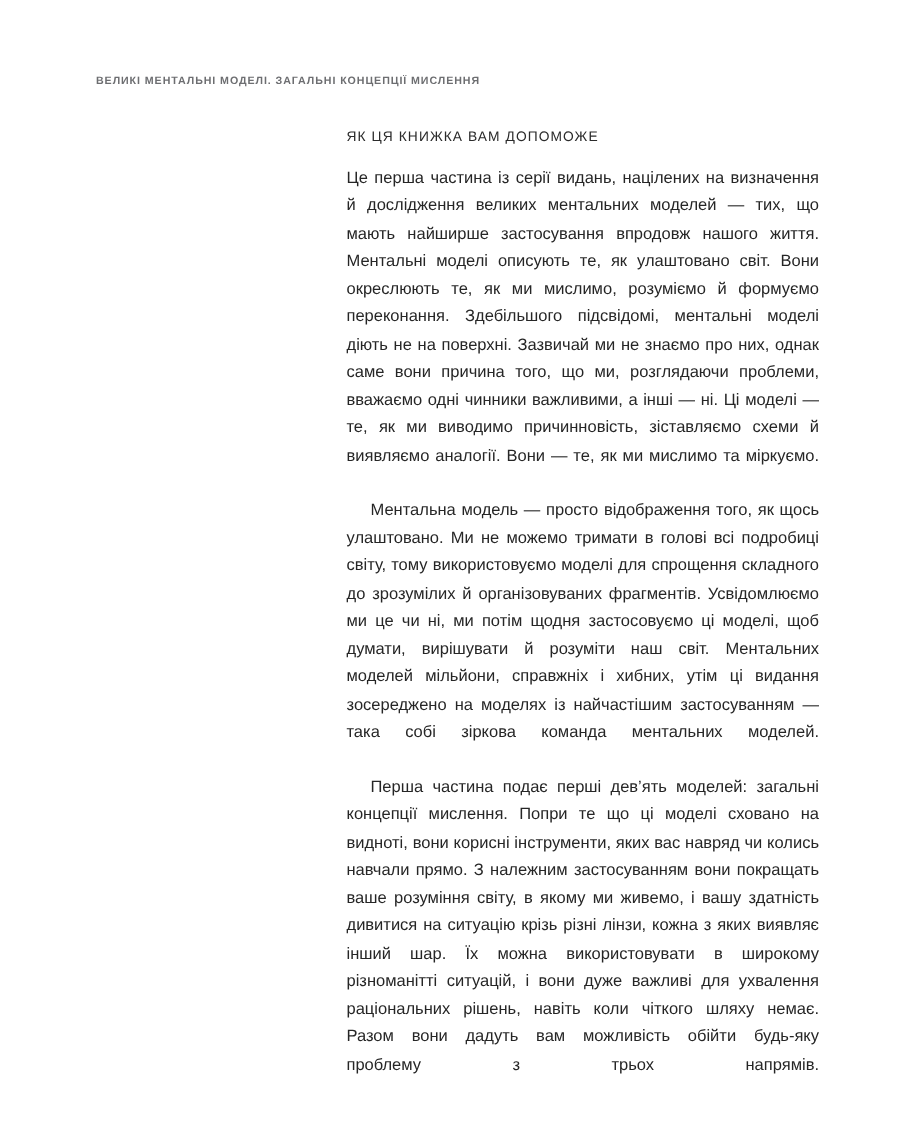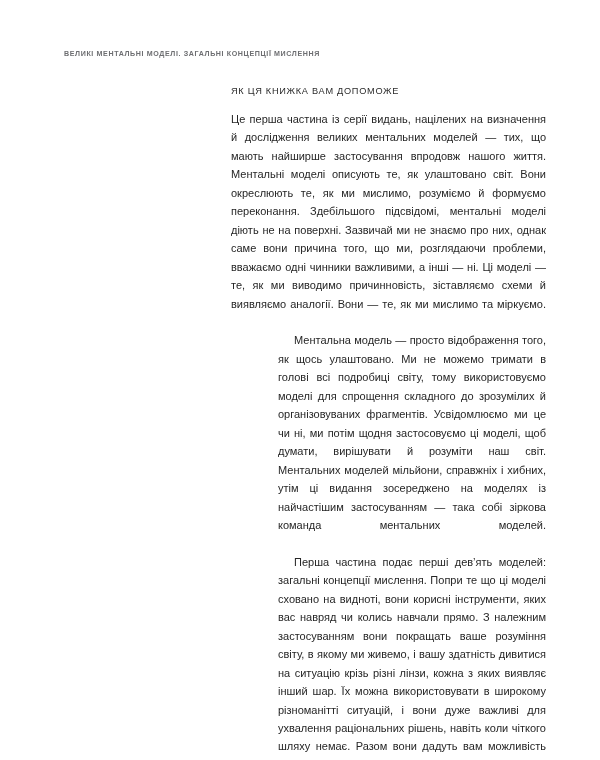--- a/index.html
+++ b/index.html
@@ -62,21 +62,20 @@
     line-height: 18.45px;
     text-align: justify;
     text-justify: inter-word;
     color: #262626;
     hyphens: manual;
     word-spacing: 0.1px;
   }
 
   .body-par + .body-par {
     text-indent: 16px;
-    margin-left: 47px;
   }
 
   
   .body-par:after {
     content: "";
     display: inline-block;
     width: 100%;
   }
 </style>
 </head>

